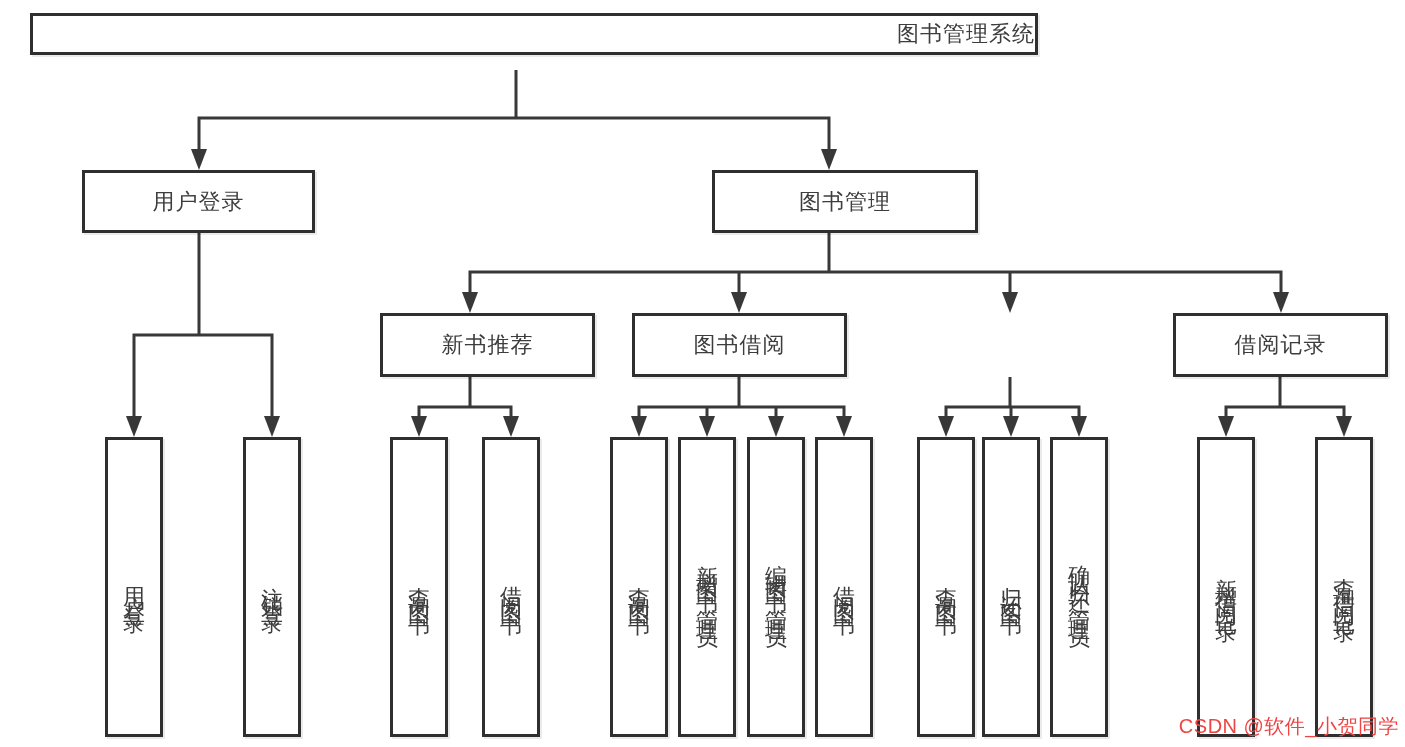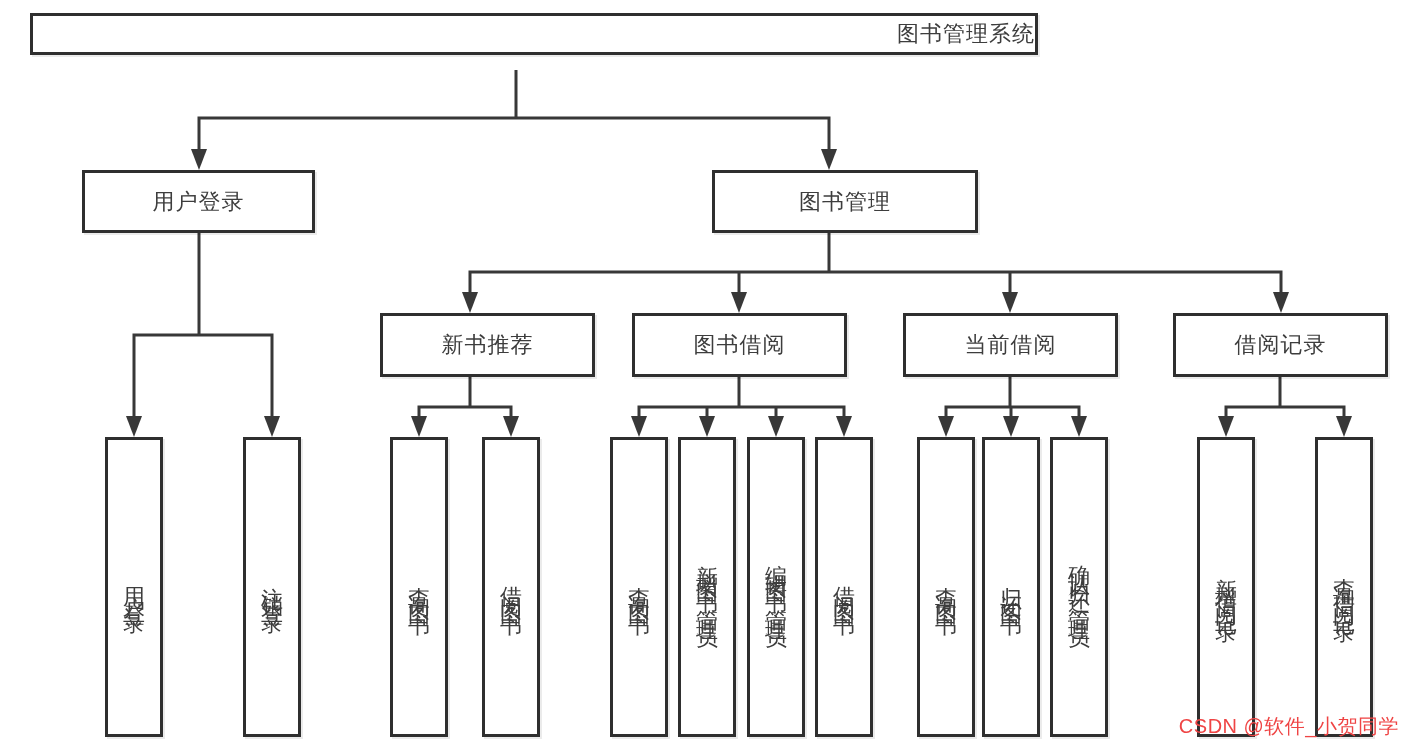--- a/index.html
+++ b/index.html
@@ -132,23 +132,20 @@
   <div class="node h-node l1-b">
     <span>图书管理</span>
   </div>
 
   <div class="node h-node l2 l2-0">
     <span>新书推荐</span>
   </div>
   <div class="node h-node l2 l2-1">
     <span>图书借阅</span>
   </div>
-  <div class="node h-node l2 l2-2">
-    <span>当前借阅</span>
-  </div>
   <div class="node h-node l2 l2-3">
     <span>借阅记录</span>
   </div>
 
   <div class="node leaf leaf-0">
     <span class="vtext">用户登录</span>
   </div>
   <div class="node leaf leaf-1">
     <span class="vtext">注销登录</span>
   </div>

